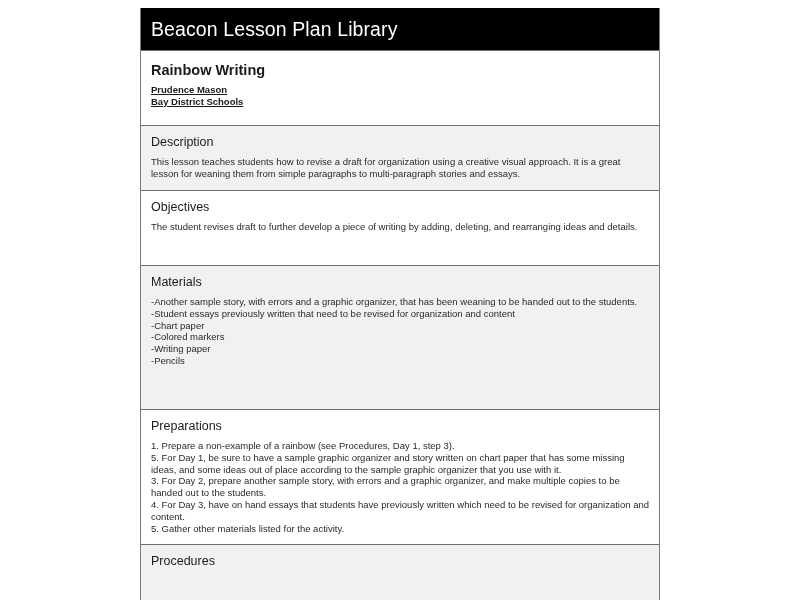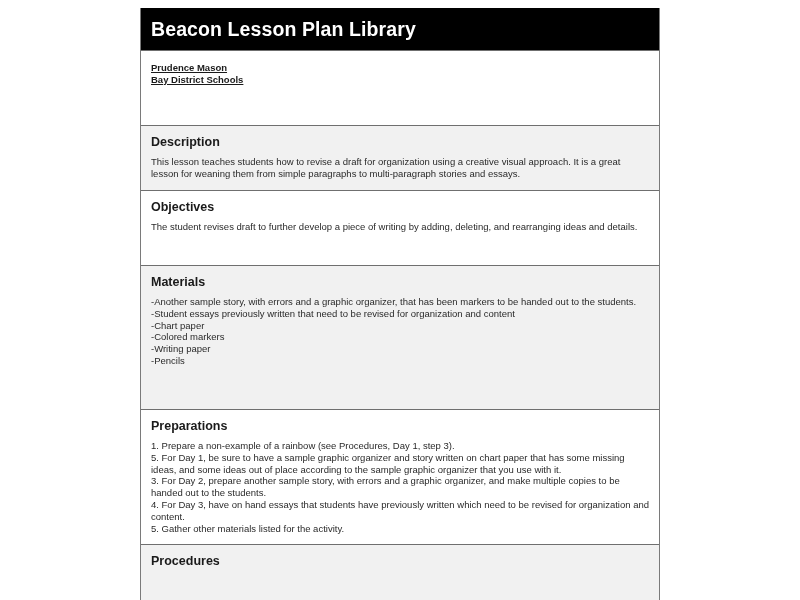--- a/index.html
+++ b/index.html
@@ -24,21 +24,21 @@
     .header {
       background: #000000;
       height: 42px;
       box-sizing: border-box;
       padding: 10px 10px 0 10px;
     }
     .header h1 {
       margin: 0;
       color: #ffffff;
       font-size: 19.5px;
-      font-weight: bold;
+      font-weight: normal;
       letter-spacing: 0.1px;
       line-height: 22px;
     }
     .section {
       border-top: 1px solid #6f6f6f;
       box-sizing: border-box;
       padding: 9px 10px 8px 10px;
     }
     .section.gray { background: #f1f1f1; }
     .section.white { background: #ffffff; }
@@ -54,21 +54,21 @@
     }
     .author, .school {
       font-size: 9.5px;
       font-weight: bold;
       line-height: 12px;
       text-decoration: underline;
     }
     .section h2 {
       margin: 0 0 6px 0;
       font-size: 12.5px;
-      font-weight: bold;
+      font-weight: normal;
       line-height: 15px;
     }
     .section p, .section .line {
       margin: 0;
       font-size: 9.5px;
       line-height: 11.8px;
       color: #2a2a2a;
     }
     .desc { height: 65px; }
     .obj { height: 75px; }
@@ -79,37 +79,38 @@
 </head>
 <body>
 
 <div class="page">
 
   <div class="header">
     <h1>Beacon Lesson Plan Library</h1>
   </div>
 
   <div class="section white title-section">
+    <div class="lesson-title">Rainbow Writing</div>
     <div class="author">Prudence Mason</div>
     <div class="school">Bay District Schools</div>
   </div>
 
   <div class="section gray desc">
     <h2>Description</h2>
     <p>This lesson teaches students how to revise a draft for organization using a creative visual approach. It is a great lesson for weaning them from simple paragraphs to multi-paragraph stories and essays.</p>
   </div>
 
   <div class="section white obj">
     <h2>Objectives</h2>
     <p>The student revises draft to further develop a piece of writing by adding, deleting, and rearranging ideas and details.</p>
   </div>
 
   <div class="section gray mat">
     <h2>Materials</h2>
-    <div class="line">-Another sample story, with errors and a graphic organizer, that has been markers to be handed out to the students.</div>
+    <div class="line">-Another sample story, with errors and a graphic organizer, that has been weaning to be handed out to the students.</div>
     <div class="line">-Student essays previously written that need to be revised for organization and content</div>
     <div class="line">-Chart paper</div>
     <div class="line">-Colored markers</div>
     <div class="line">-Writing paper</div>
     <div class="line">-Pencils</div>
   </div>
 
   <div class="section white prep">
     <h2>Preparations</h2>
     <div class="line">1. Prepare a non-example of a rainbow (see Procedures, Day 1, step 3).</div>

